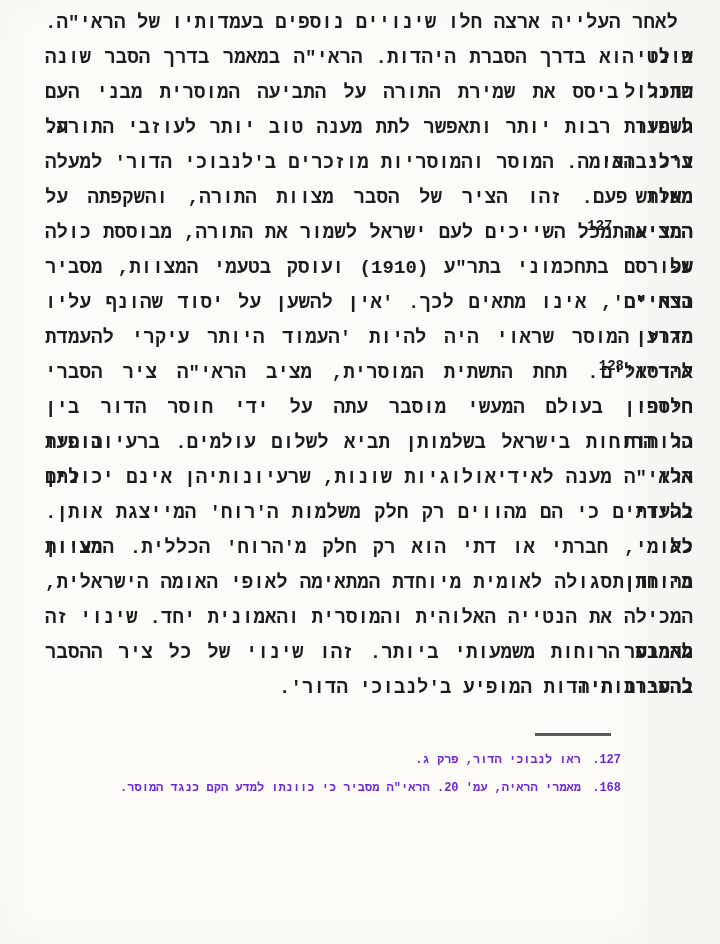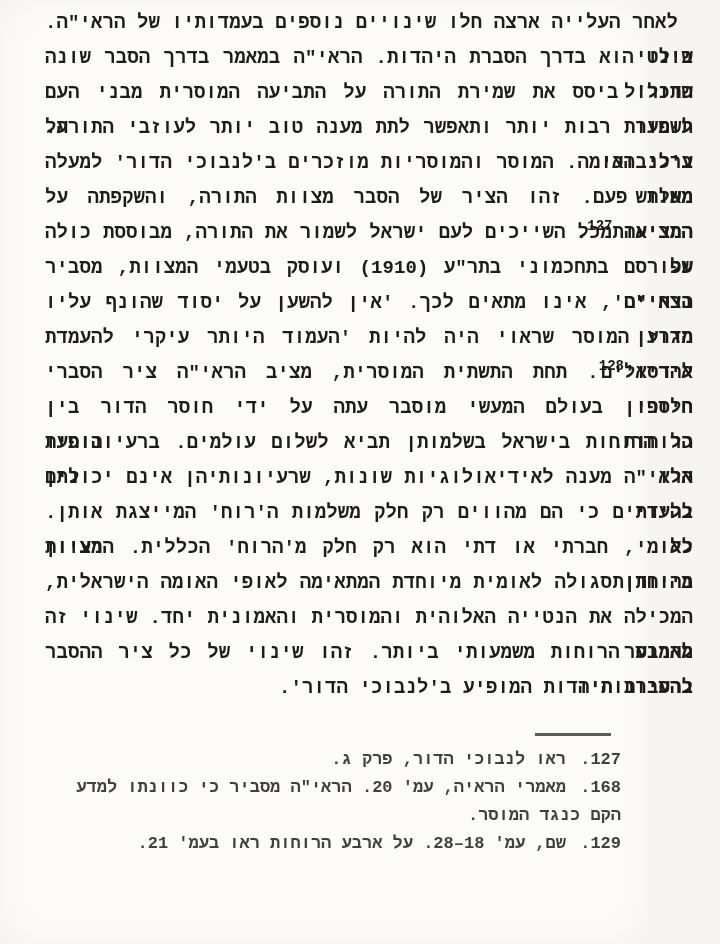--- a/index.html
+++ b/index.html
@@ -53,24 +53,24 @@
   }
   .fn-divider {
     width: 76px;
     border-top: 3px solid #5a5a5a;
     margin-left: auto;   
     margin-right: 10px;  
     height: 0;
   }
   .footnotes {
     margin-top: 10px;
-    font-size: 17px;
+    font-size: 12px;
     font-weight: 600;
     line-height: 28px;
-    color: #404040;
+    color: #6d28d9;
   }
   .footnote {
     text-align: right;
     direction: rtl;
   }
   .footnote .fn-num { margin-left: 4px; }
 </style>
 </head>
 <body>
 
@@ -97,16 +97,15 @@
       <div class="line">המכילה את הנטייה האלוהית והמוסרית והאמונית יחד. שינוי זה מהמוסר</div>
       <div class="line">לארבע הרוחות משמעותי ביותר. זהו שינוי של כל ציר ההסבר ברעיונותיו</div>
       <div class="line end">להסברת היהדות המופיע ב'לנבוכי הדור'.</div>
     </div>
   <div class="footnote-area">
     <div class="fn-divider"></div>
     <div class="footnotes" dir="rtl">
 
     <div class="footnote"><span class="fn-num">127.</span> <span>ראו לנבוכי הדור, פרק ג.</span></div>
         <div class="footnote"><span class="fn-num">168.</span> <span>מאמרי הראיה, עמ' 20. הראי"ה מסביר כי כוונתו למדע הקם כנגד המוסר.</span></div>
-        <div class="footnote"><span class="fn-num">129.</span> <span>שם, עמ' 18–28. על ארבע הרוחות ראו בעמ' 21.</span></div>
       </div>
   </div>
 </div>
 
 </body></html>

